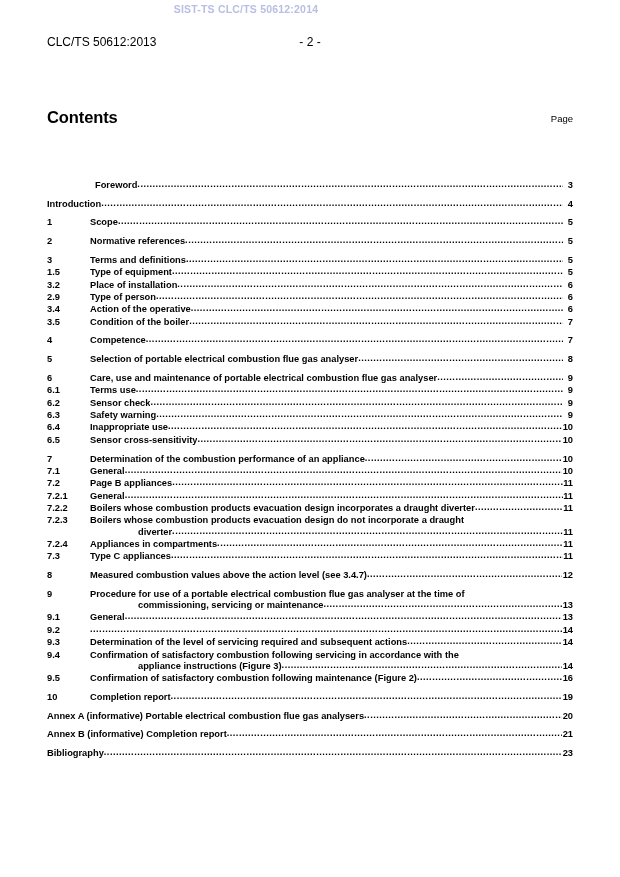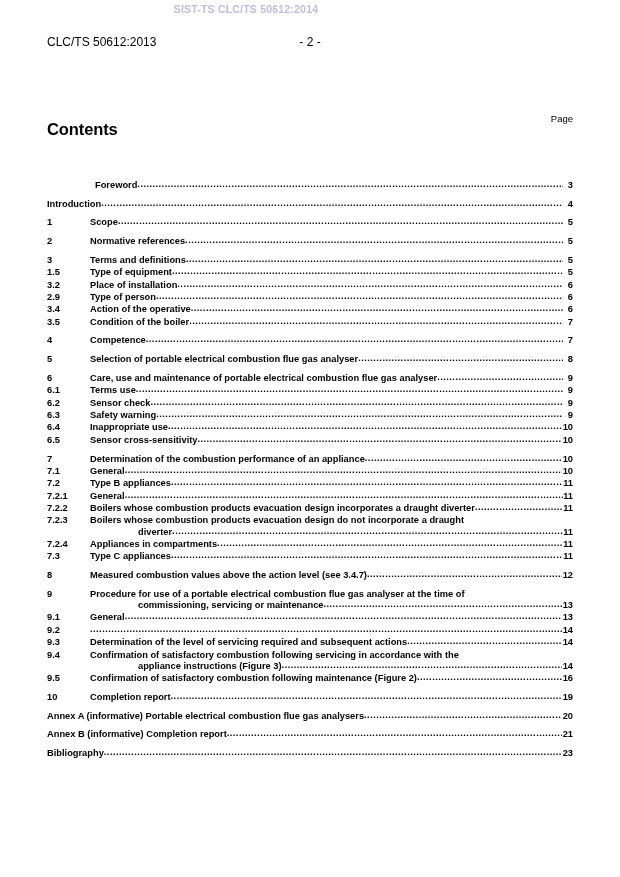--- a/index.html
+++ b/index.html
@@ -54,21 +54,21 @@
     position: absolute;
     left: 0;
     top: 0;
     width: 526px;
     text-align: center;
   }
 
   
   .contents-head {
     position: absolute;
-    top: 120px;
+    top: 108px;
     left: 47px;
     font-size: 16.5px;
     font-weight: bold;
     letter-spacing: -0.1px;
   }
   .page-label {
     position: absolute;
     top: 113px;
     left: 0;
     width: 573px;
@@ -266,21 +266,21 @@
         <span class="pg">10</span>
       </div>
       <div class="toc-row gap-sm">
         <span class="num">7.1</span>
         <span class="ttl">General</span>
         <span class="leader"></span>
         <span class="pg">10</span>
       </div>
       <div class="toc-row gap-sm">
         <span class="num">7.2</span>
-        <span class="ttl">Type B appliances</span>
+        <span class="ttl">Page B appliances</span>
         <span class="leader"></span>
         <span class="pg">11</span>
       </div>
       <div class="toc-row gap-sm">
         <span class="num">7.2.1</span>
         <span class="ttl">General</span>
         <span class="leader"></span>
         <span class="pg">11</span>
       </div>
       <div class="toc-row gap-sm">

